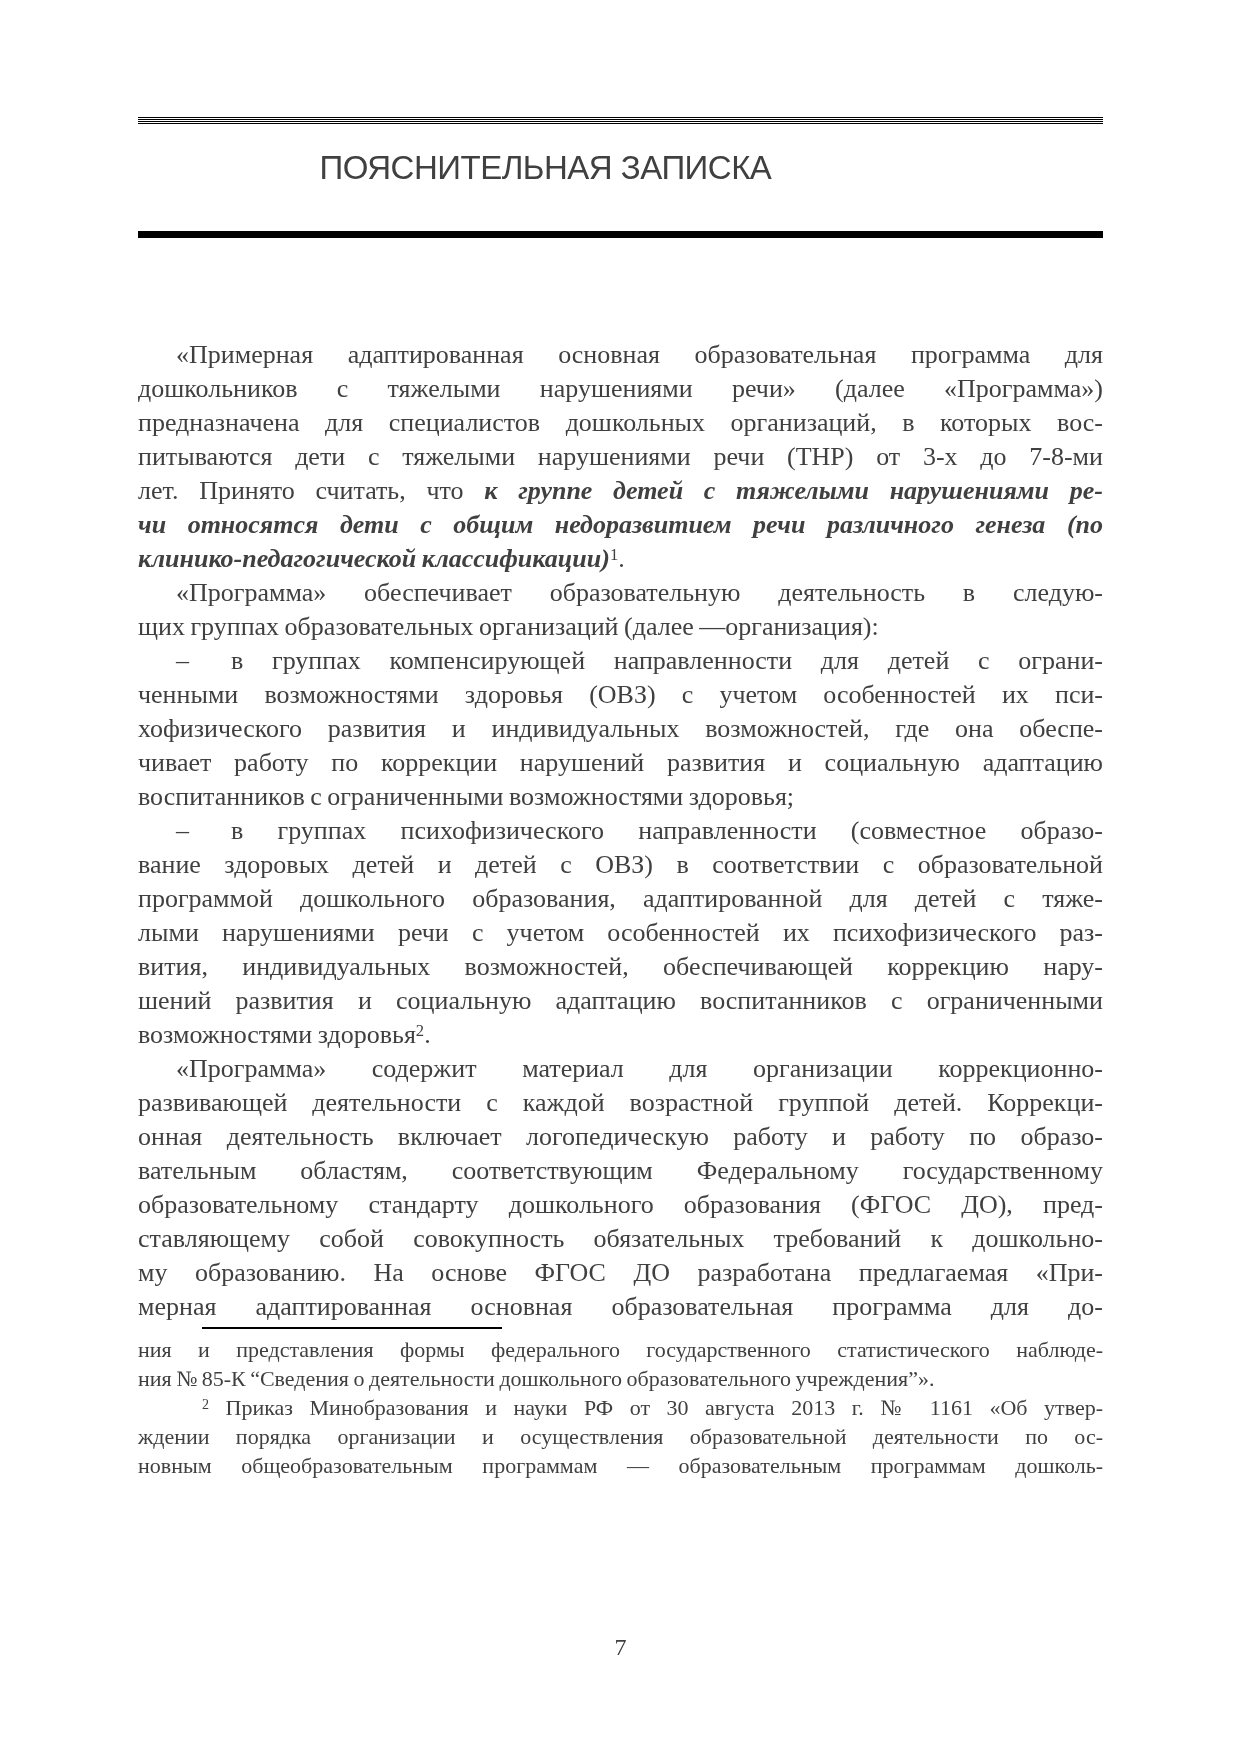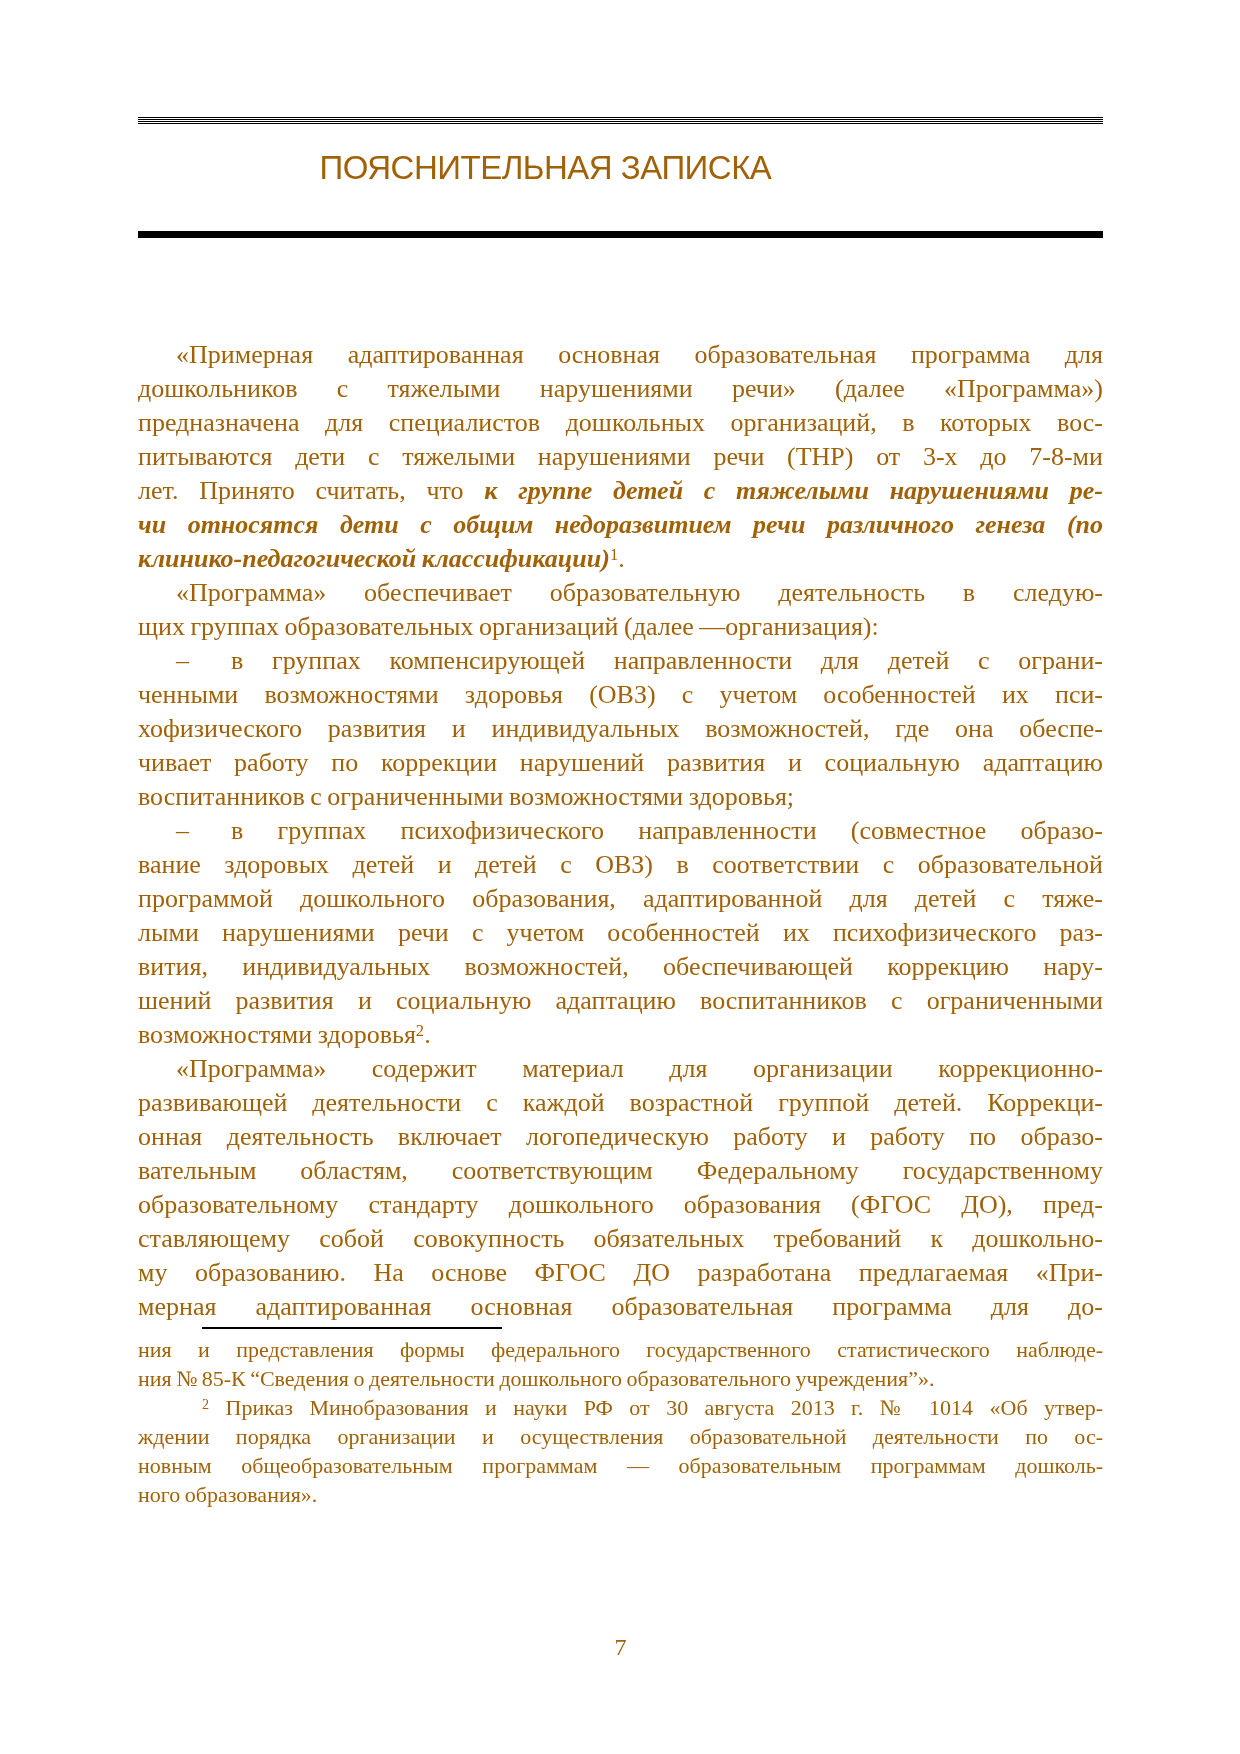--- a/index.html
+++ b/index.html
@@ -1,21 +1,21 @@
 <!DOCTYPE html>
 <html lang="ru"><head>
 <meta charset="utf-8">
 <style>
   html,body { margin:0; padding:0; background:#e8e8e8; }
   .page {
     position:relative;
     width:1240px; height:1754px;
     margin:0 auto;
     background:#ffffff;
-    color:#a16207;
+    color:#404040;
     font-family:"Liberation Serif", serif;
     overflow:hidden;
   }
   .content { margin-left:138px; width:965px; }
 
   
   .top-rule {
     margin-top:117px; height:7px;
     background:repeating-linear-gradient(to bottom, #000 0 1px, transparent 1px 2px);
   }
@@ -98,21 +98,20 @@
         <div class="line"><span class="">образовательному стандарту дошкольного образования (ФГОС ДО), пред-</span></div>
         <div class="line"><span class="">ставляющему собой совокупность обязательных требований к дошкольно-</span></div>
         <div class="line"><span class="">му образованию. На основе ФГОС ДО разработана предлагаемая «При-</span></div>
         <div class="line"><span class="">мерная адаптированная основная образовательная программа для до-</span></div>
       </div>
 
     <div class="fn-sep"></div>
     <div class="footnotes" id="footnotes-container">
         <div class="fn-line"><span class="">ния и представления формы федерального государственного статистического наблюде-</span></div>
         <div class="fn-line lastline"><span class="">ния № 85-К “Сведения о деятельности дошкольного образовательного учреждения”».</span></div>
-        <div class="fn-line first"><span class="sup">2</span><span class=""> Приказ Минобразования и науки РФ от 30 августа 2013 г. № 1014 «Об утвер-</span></div>
+        <div class="fn-line first"><span class="sup">2</span><span class=""> Приказ Минобразования и науки РФ от 30 августа 2013 г. № 1161 «Об утвер-</span></div>
         <div class="fn-line"><span class="">ждении порядка организации и осуществления образовательной деятельности по ос-</span></div>
         <div class="fn-line"><span class="">новным общеобразовательным программам — образовательным программам дошколь-</span></div>
-        <div class="fn-line lastline"><span class="">ного образования».</span></div>
       </div>
   </div>
 
   <div class="page-number">7</div>
 </div>
 
 </body></html>

